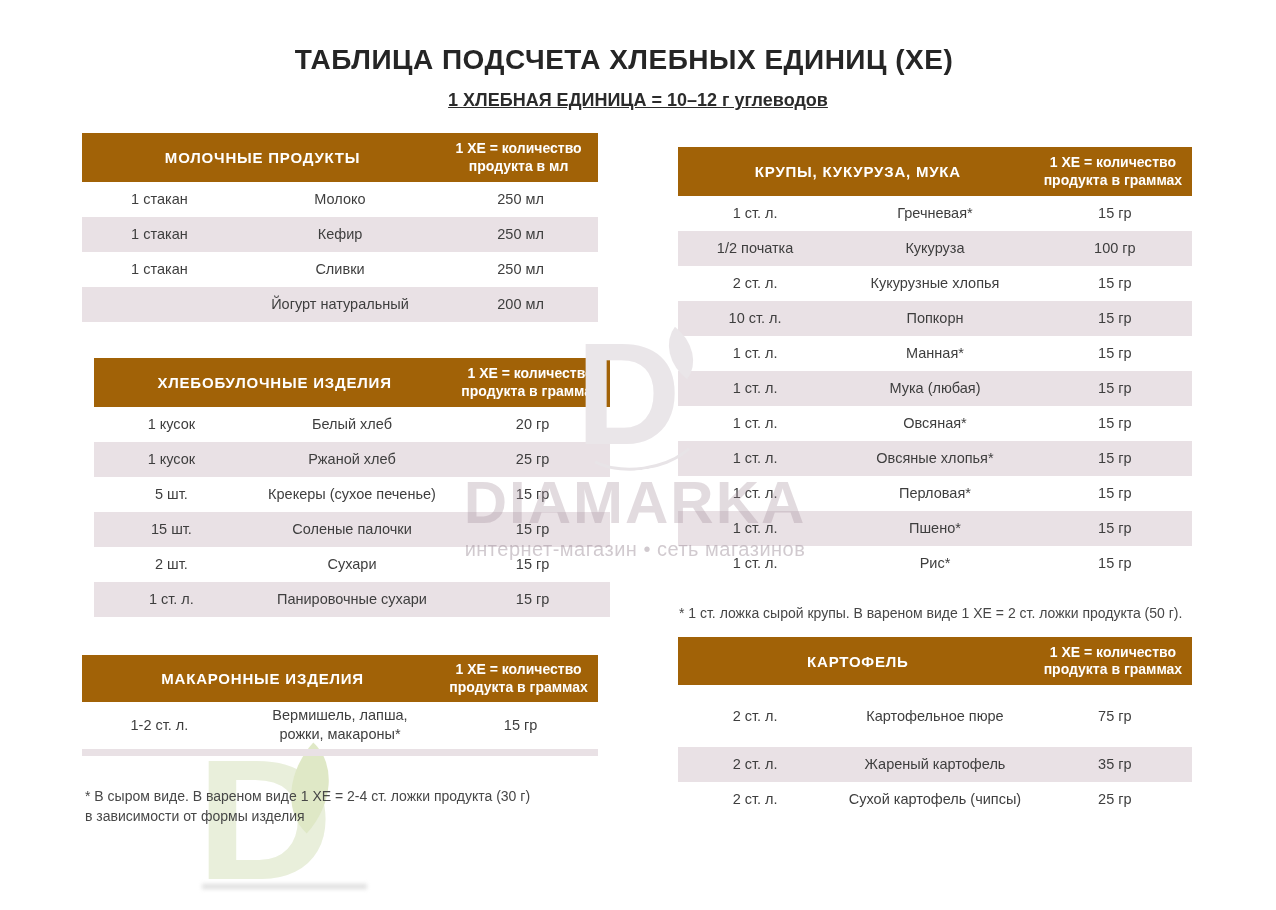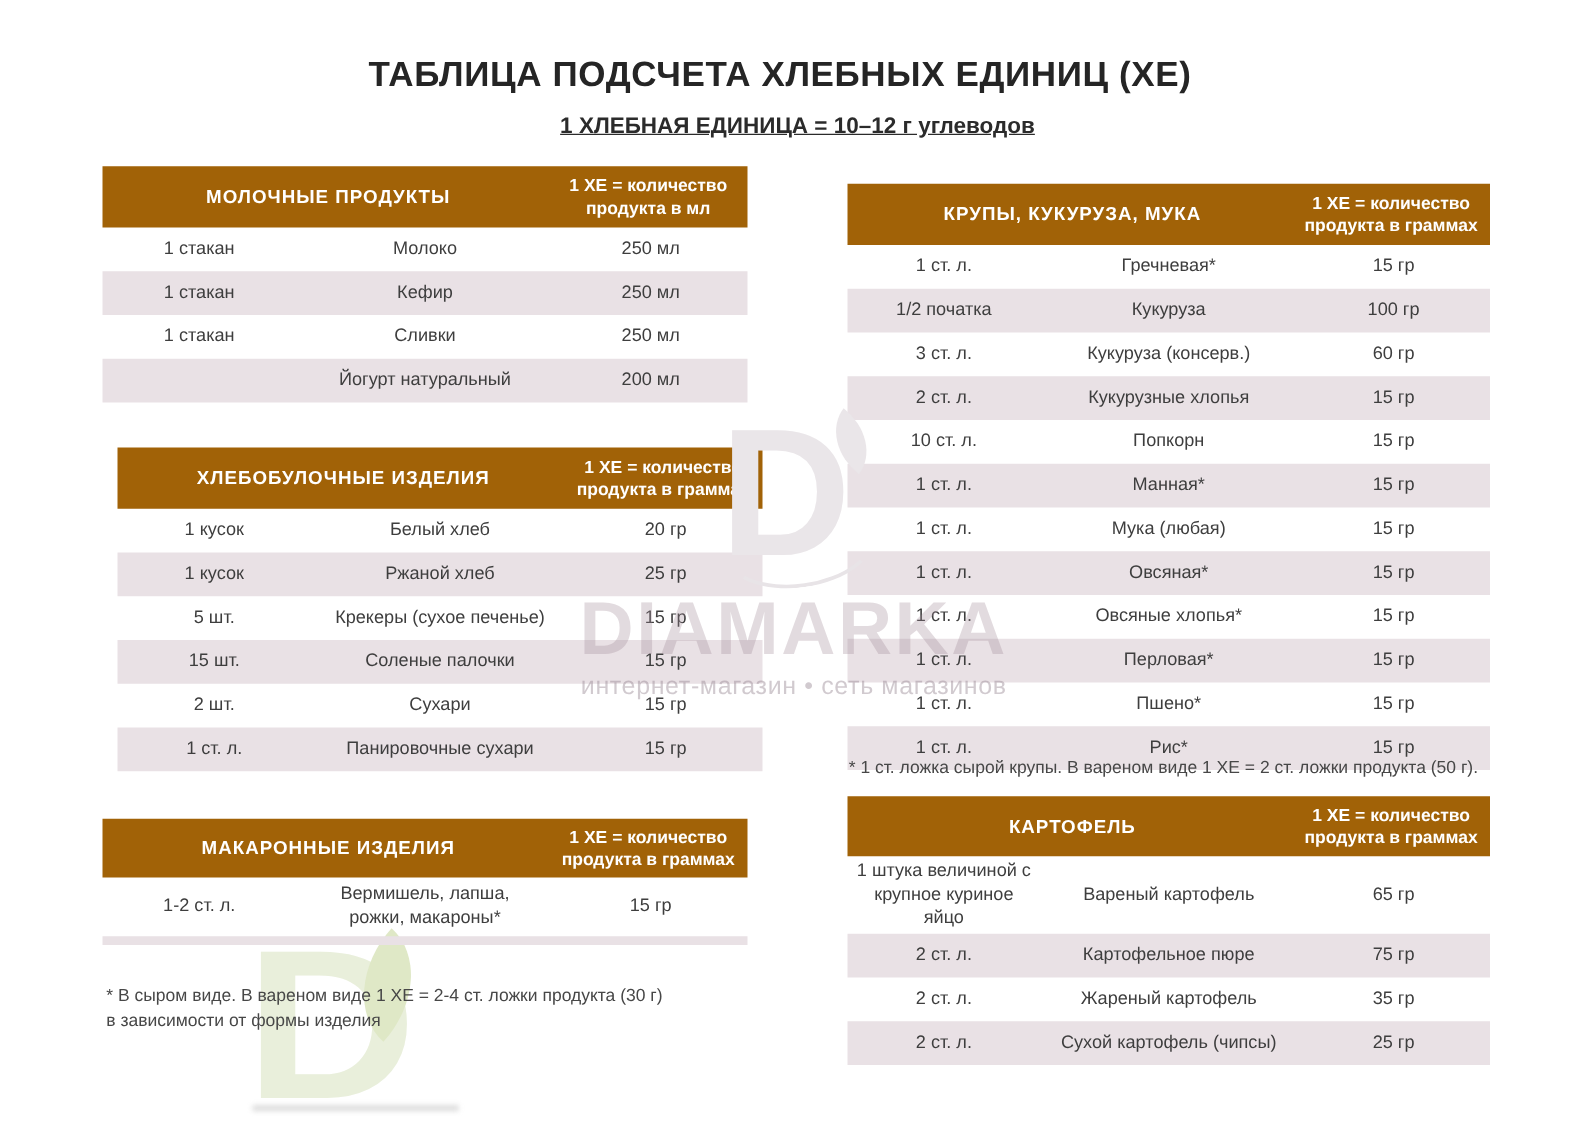--- a/index.html
+++ b/index.html
@@ -210,25 +210,20 @@
         <span class="cell qty">1 ст. л.</span>
         <span class="cell product">Гречневая*</span>
         <span class="cell amount">15 гр</span>
       </div>
       <div class="trow">
         <span class="cell qty">1/2 початка</span>
         <span class="cell product">Кукуруза</span>
         <span class="cell amount">100 гр</span>
       </div>
       <div class="trow">
-        <span class="cell qty">3 ст. л.</span>
-        <span class="cell product">Кукуруза (консерв.)</span>
-        <span class="cell amount">60 гр</span>
-      </div>
-      <div class="trow">
         <span class="cell qty">2 ст. л.</span>
         <span class="cell product">Кукурузные хлопья</span>
         <span class="cell amount">15 гр</span>
       </div>
       <div class="trow">
         <span class="cell qty">10 ст. л.</span>
         <span class="cell product">Попкорн</span>
         <span class="cell amount">15 гр</span>
       </div>
       <div class="trow">
@@ -269,27 +264,20 @@
     </div>
 </section>
 
 <section class="tbl" id="t-potato">
   <div class="thead">
     <div class="th-title">КАРТОФЕЛЬ</div>
     <div class="th-unit pre">1 ХЕ = количество
 продукта в граммах</div>
   </div>
   <div class="tbody">
-      <div class="trow">
-        <span class="cell qty">1 штука величиной с
-крупное куриное
-яйцо</span>
-        <span class="cell product">Вареный картофель</span>
-        <span class="cell amount">65 гр</span>
-      </div>
       <div class="trow">
         <span class="cell qty">2 ст. л.</span>
         <span class="cell product">Картофельное пюре</span>
         <span class="cell amount">75 гр</span>
       </div>
       <div class="trow">
         <span class="cell qty">2 ст. л.</span>
         <span class="cell product">Жареный картофель</span>
         <span class="cell amount">35 гр</span>
       </div>

